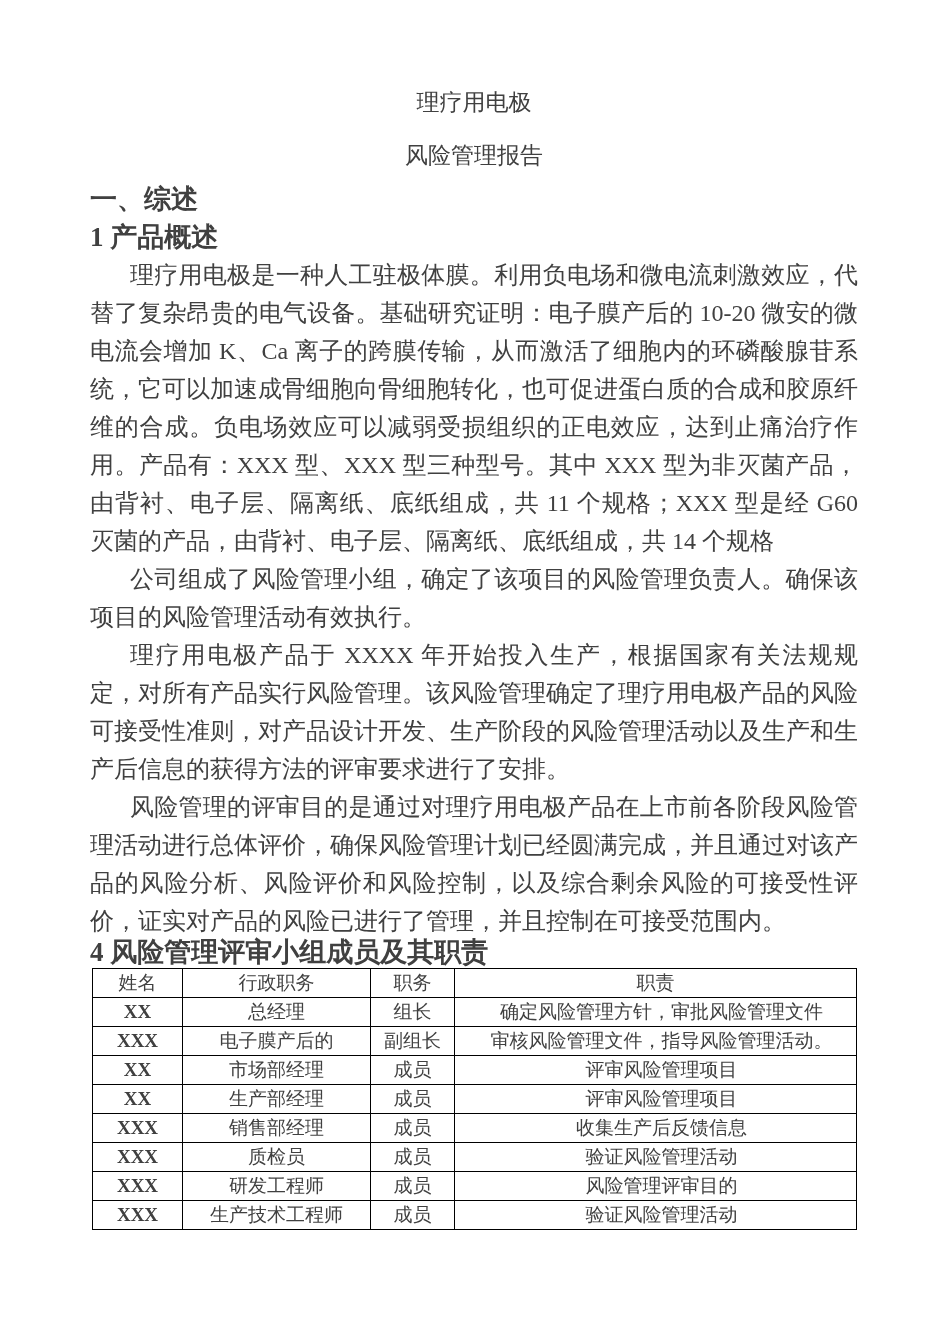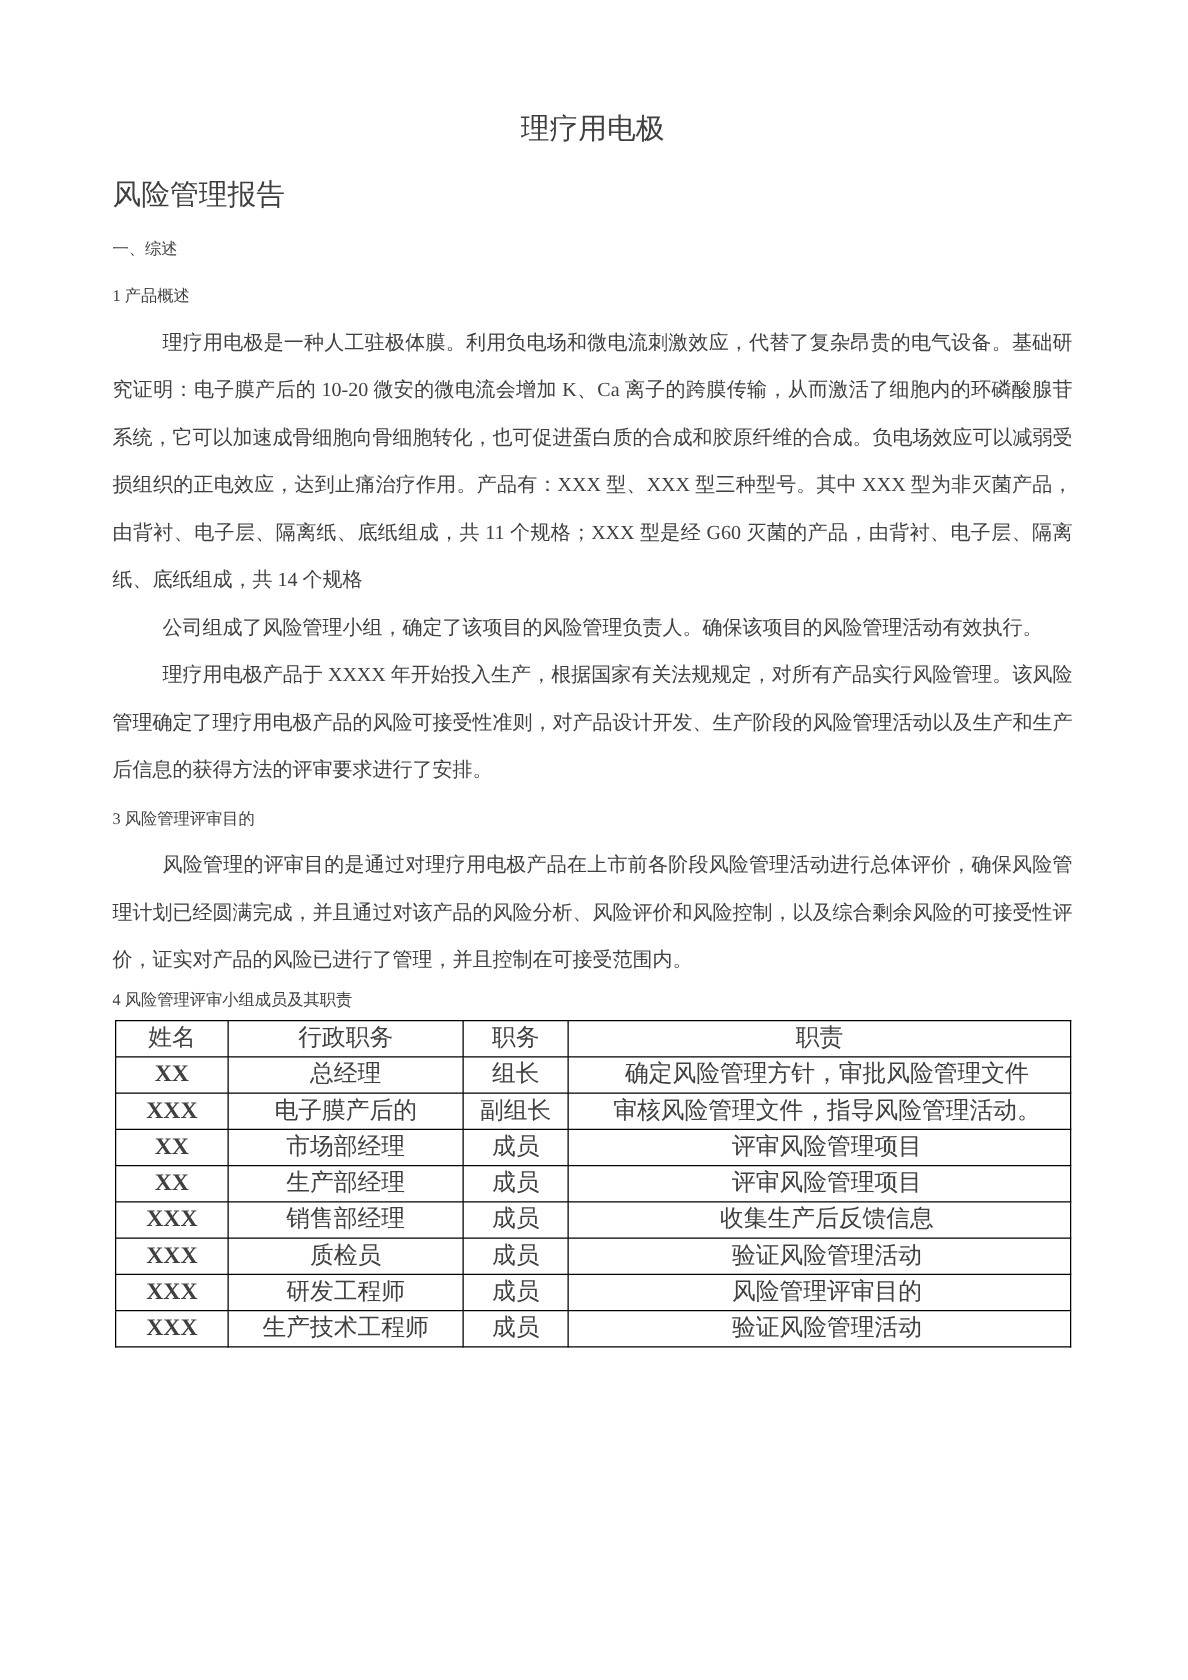--- a/index.html
+++ b/index.html
@@ -15,34 +15,35 @@
     padding: 88px 92px 0 90px;
     overflow: hidden;
   }
   .doc-title {
     text-align: center;
     font-size: 23px;
     line-height: 30px;
     font-weight: 400;
   }
   .doc-subtitle {
+    text-align: center;
     font-size: 23px;
     line-height: 30px;
     font-weight: 400;
     margin-top: 23px;
   }
   .section-heading {
-    font-size: 13px;
+    font-size: 27px;
     line-height: 38px;
-    font-weight: 400;
+    font-weight: 700;
     margin-top: 0;
   }
   .first-heading { margin-top: 9px; }
   .para {
-    font-size: 16px;
+    font-size: 24px;
     line-height: 38px;
     text-align: justify;
     text-indent: 40px;
     word-break: break-all;
   }
   .team-heading { line-height: 32px; margin-top: -4px; }
   table.members-table {
     border-collapse: collapse;
     table-layout: fixed;
     width: 764px;
@@ -80,21 +81,20 @@
   <div class="doc-subtitle">风险管理报告</div>
 
   <div class="section-heading first-heading">一、综述</div>
 
   <div class="section-heading">1 产品概述</div>
   <div class="para">理疗用电极是一种人工驻极体膜。利用负电场和微电流刺激效应，代替了复杂昂贵的电气设备。基础研究证明：电子膜产后的 10-20 微安的微电流会增加 K、Ca 离子的跨膜传输，从而激活了细胞内的环磷酸腺苷系统，它可以加速成骨细胞向骨细胞转化，也可促进蛋白质的合成和胶原纤维的合成。负电场效应可以减弱受损组织的正电效应，达到止痛治疗作用。产品有：XXX 型、XXX 型三种型号。其中 XXX 型为非灭菌产品，由背衬、电子层、隔离纸、底纸组成，共 11 个规格；XXX 型是经 G60 灭菌的产品，由背衬、电子层、隔离纸、底纸组成，共 14 个规格</div>
 
   <div class="para">公司组成了风险管理小组，确定了该项目的风险管理负责人。确保该项目的风险管理活动有效执行。</div>
   <div class="para">理疗用电极产品于 XXXX 年开始投入生产，根据国家有关法规规定，对所有产品实行风险管理。该风险管理确定了理疗用电极产品的风险可接受性准则，对产品设计开发、生产阶段的风险管理活动以及生产和生产后信息的获得方法的评审要求进行了安排。</div>
 
-  <div class="section-heading">3 风险管理评审目的</div>
   <div class="para">风险管理的评审目的是通过对理疗用电极产品在上市前各阶段风险管理活动进行总体评价，确保风险管理计划已经圆满完成，并且通过对该产品的风险分析、风险评价和风险控制，以及综合剩余风险的可接受性评价，证实对产品的风险已进行了管理，并且控制在可接受范围内。</div>
 
   <div class="section-heading team-heading">4 风险管理评审小组成员及其职责</div>
 
   <table class="members-table">
     <colgroup>
       <col class="c-name">
         <col class="c-admin">
         <col class="c-role">
         <col class="c-duty">

